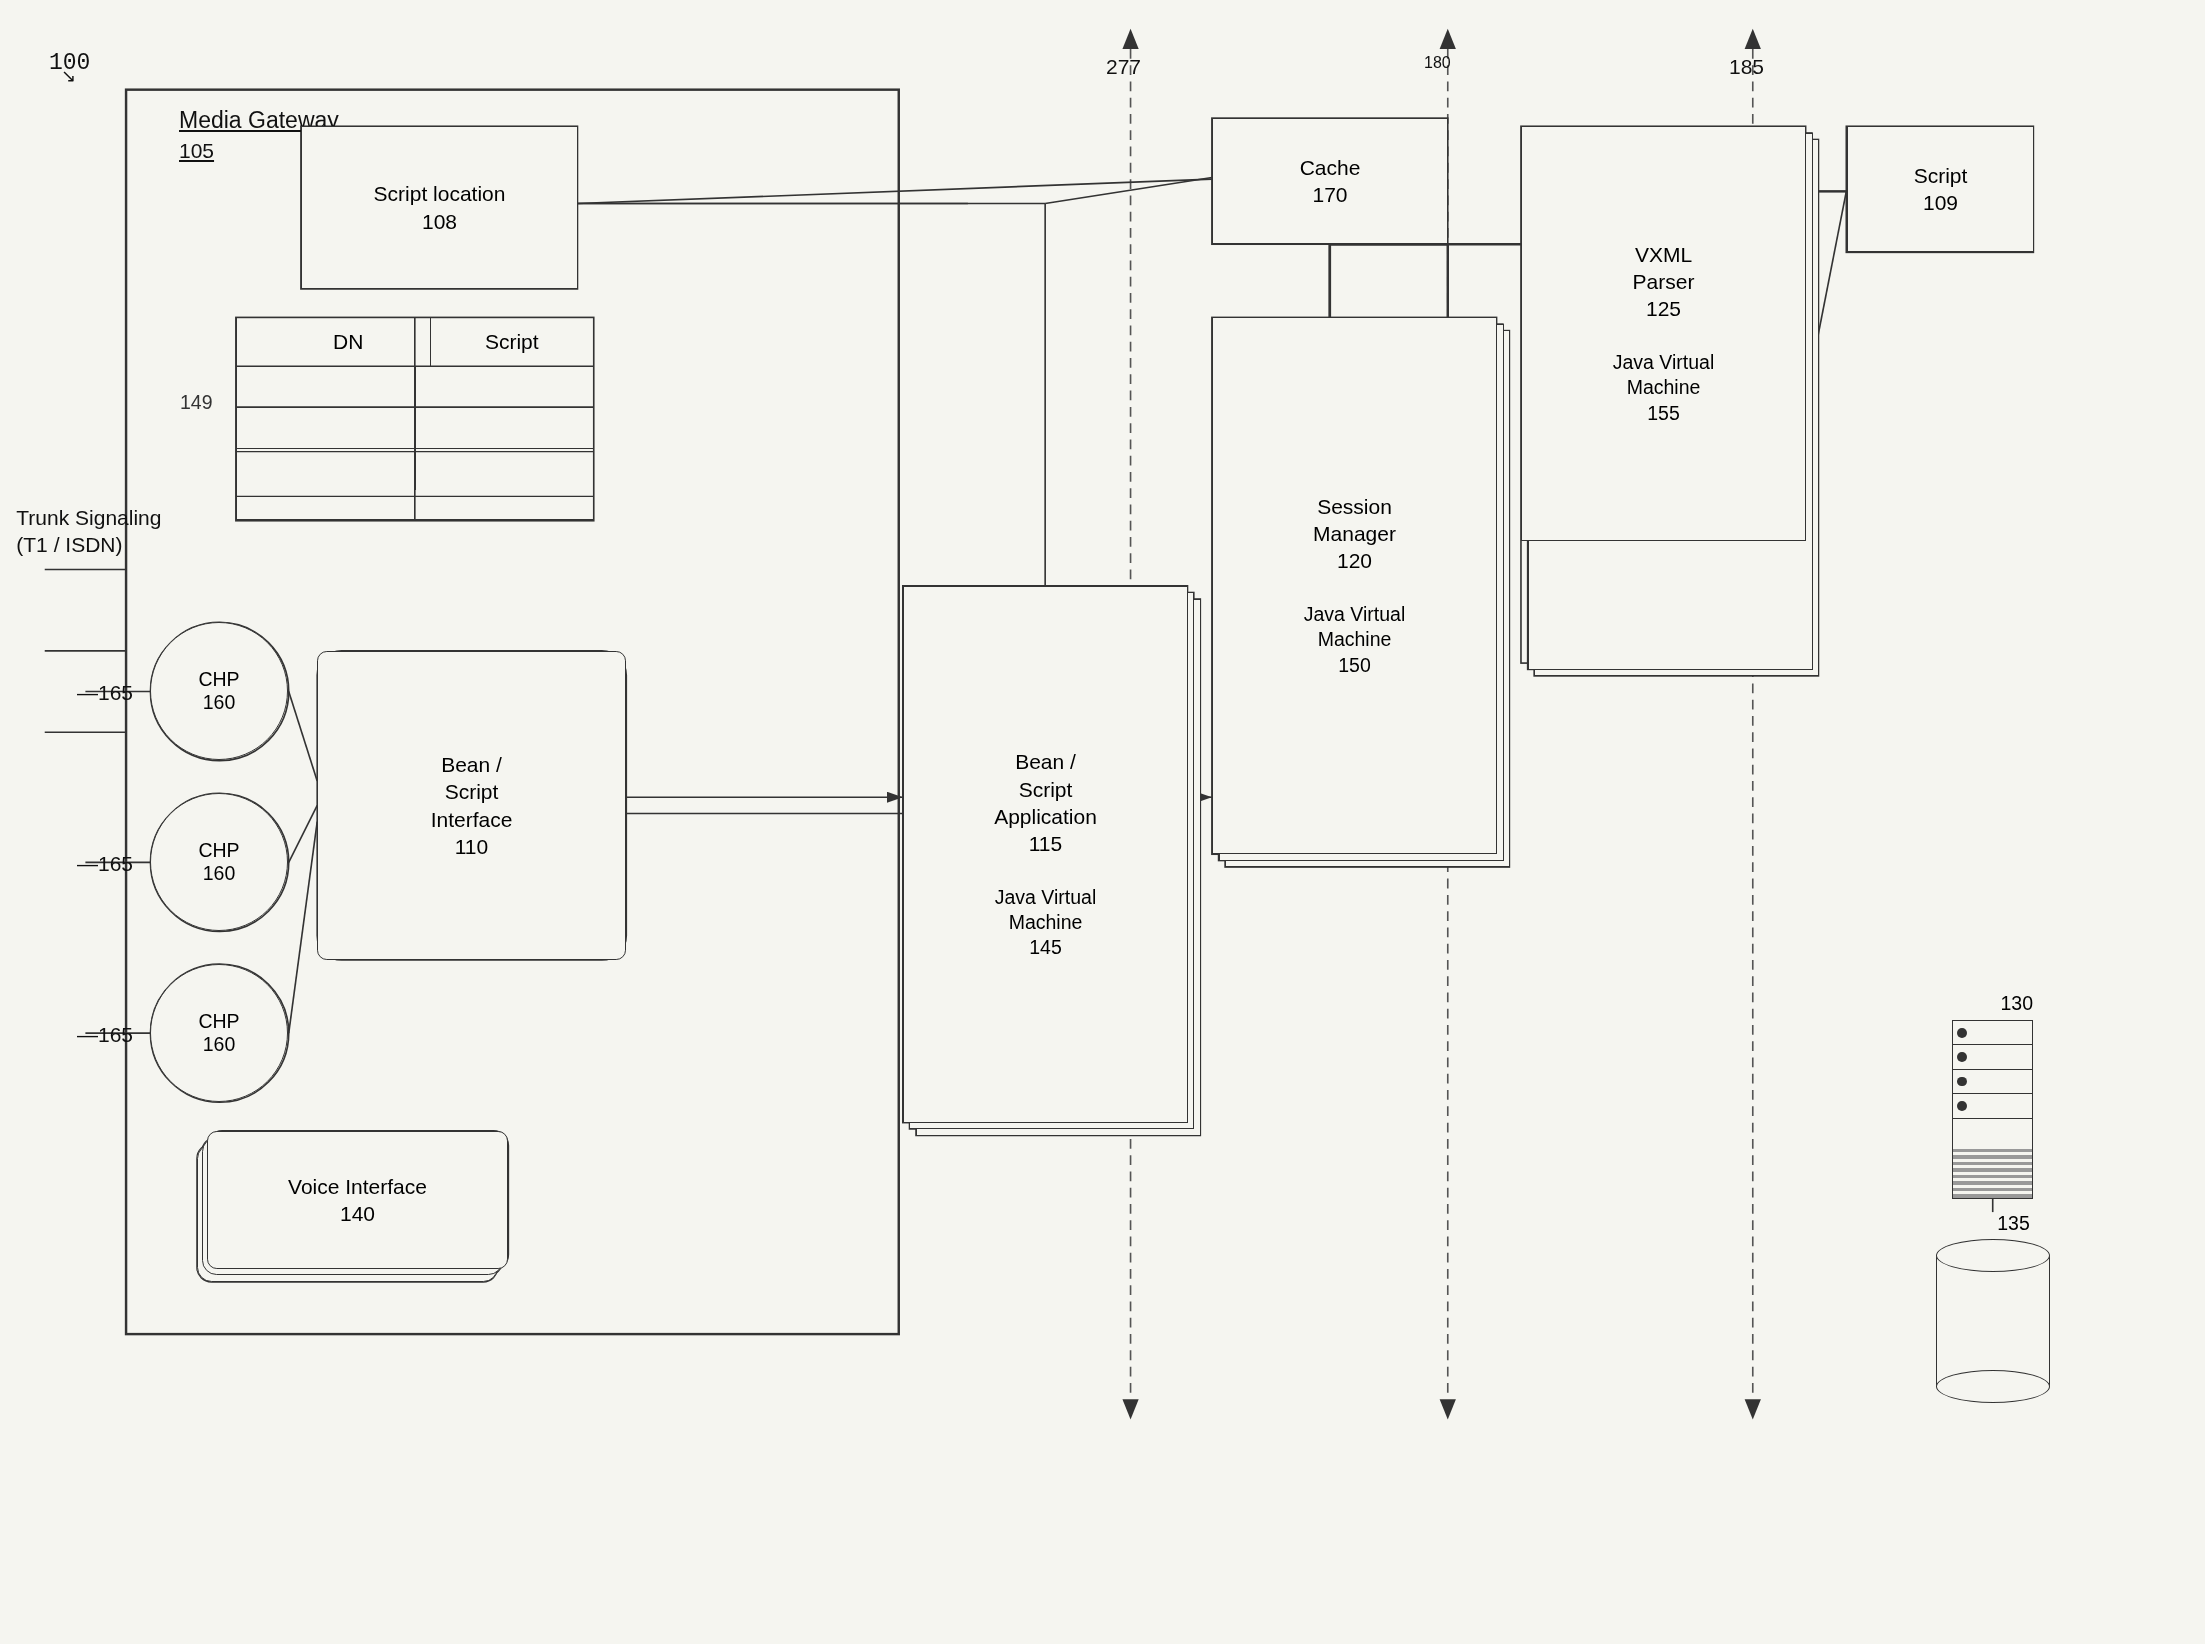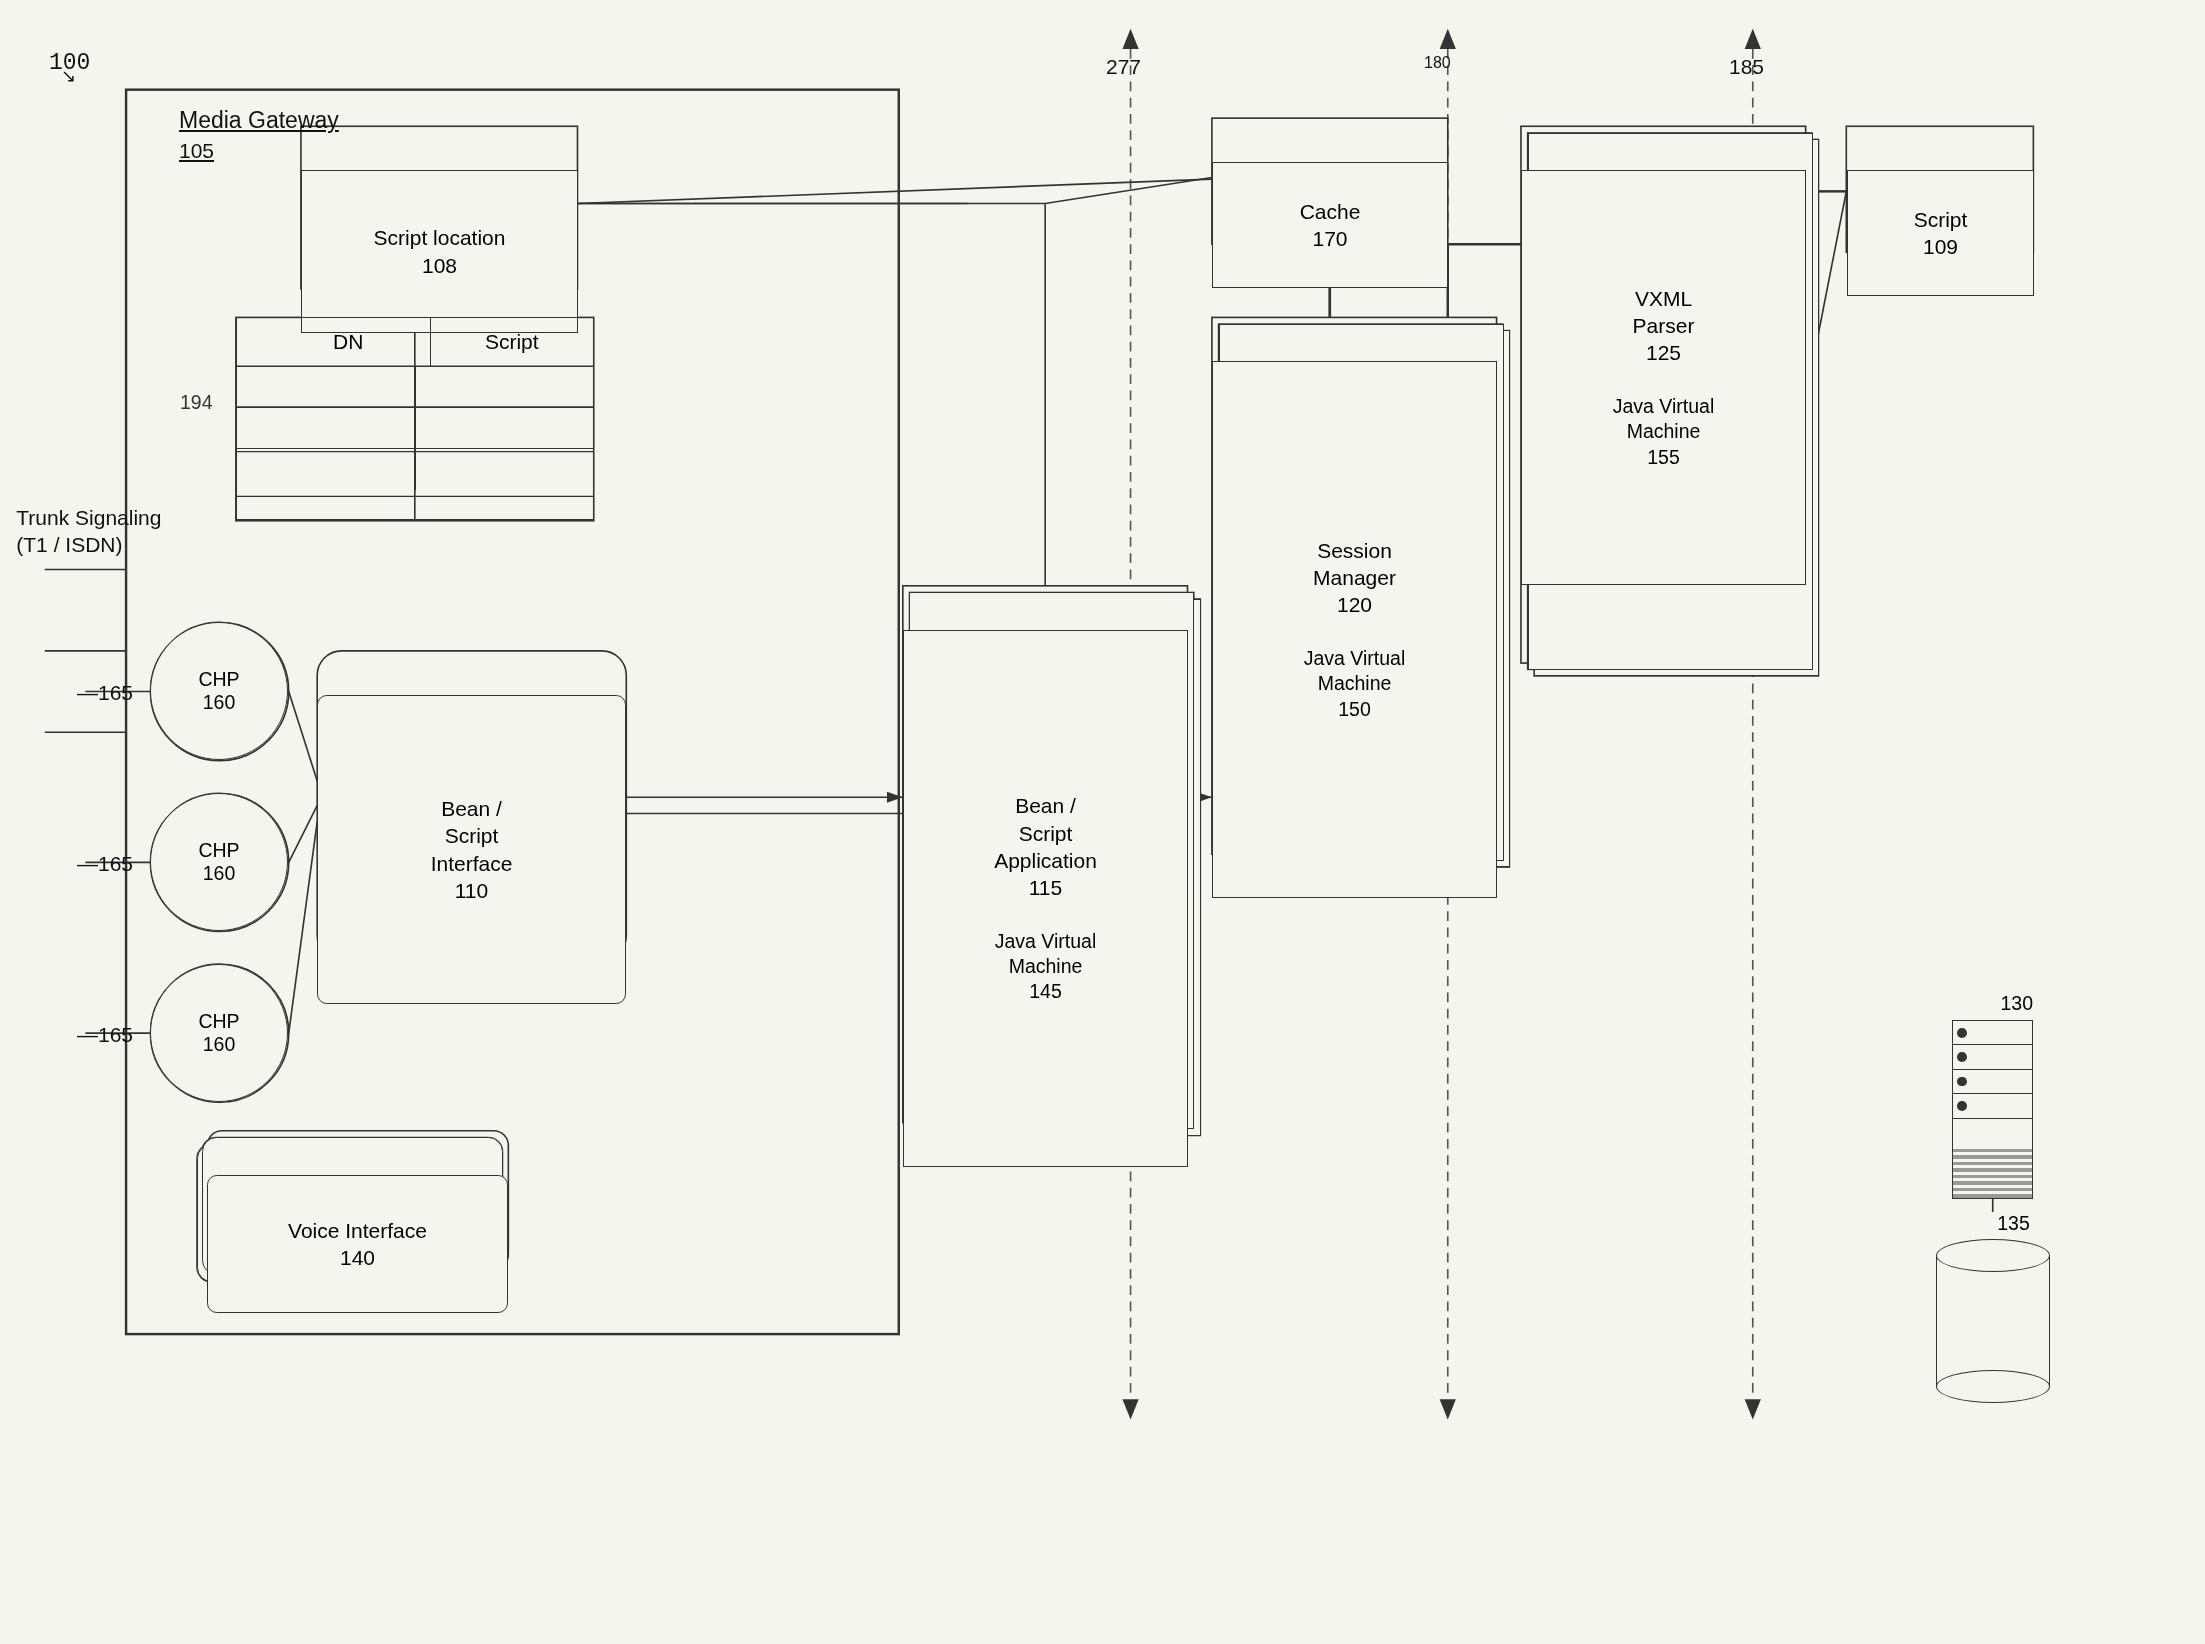--- a/index.html
+++ b/index.html
@@ -21,21 +21,20 @@
       position: absolute;
       border: 1.6px solid #333;
       background: #f5f5f0;
       text-align: center;
       font-size: 21px;
       line-height: 1.3;
       display: flex;
       flex-direction: column;
       align-items: center;
       justify-content: center;
-      margin-top: 44px;
     }
     .box-rounded {
       border-radius: 9.8px;
     }
     .circle {
       position: absolute;
       border: 1.6px solid #333;
       background: #f5f5f0;
       border-radius: 50%;
       display: flex;
@@ -179,21 +178,21 @@
   <div class="label" style="left:49px; top:49px; font-size:23px;font-family:Liberation Mono, monospace;">100</div>
   <div class="label" style="left:61px; top:65px; font-size:18px;">↘</div>
 
   <div class="label" style="left:179px; top:106px; font-size:23px;text-decoration:underline;">Media Gateway<br><span style="font-size:21px;">105</span></div>
 
   <div class="box" style="left:301px; top:126px; width:277px; height:163px; border:1.6px solid #333; font-size:21px;">
     <span>Script location<br>108</span>
   </div>
 
   <div style="position:absolute; left:236px; top:317px; width:358px; height:203px; border:1.6px solid #333;">
-    <div style="position:absolute; left:-57px; top:73px; font-size:19.5px; color:#333;">194</div>
+    <div style="position:absolute; left:-57px; top:73px; font-size:19.5px; color:#333;">149</div>
     <div style="display:flex; border-bottom:1.6px solid #333; height:49px;">
       <div style="flex:1; border-right:1.6px solid #333; display:flex; align-items:center; justify-content:center; font-size:21px;padding-left:30px;">DN</div>
       <div style="flex:1; display:flex; align-items:center; justify-content:center; font-size:21px;">Script</div>
     </div>
     <div style="display:flex; border-bottom:1.2px solid #333; height:41px;">
       <div style="flex:1; border-right:1.6px solid #333;"></div>
       <div style="flex:1;"></div>
     </div>
     <div style="display:flex; border-bottom:1.2px solid #333; height:41px;">
       <div style="flex:1; border-right:1.6px solid #333;"></div>

